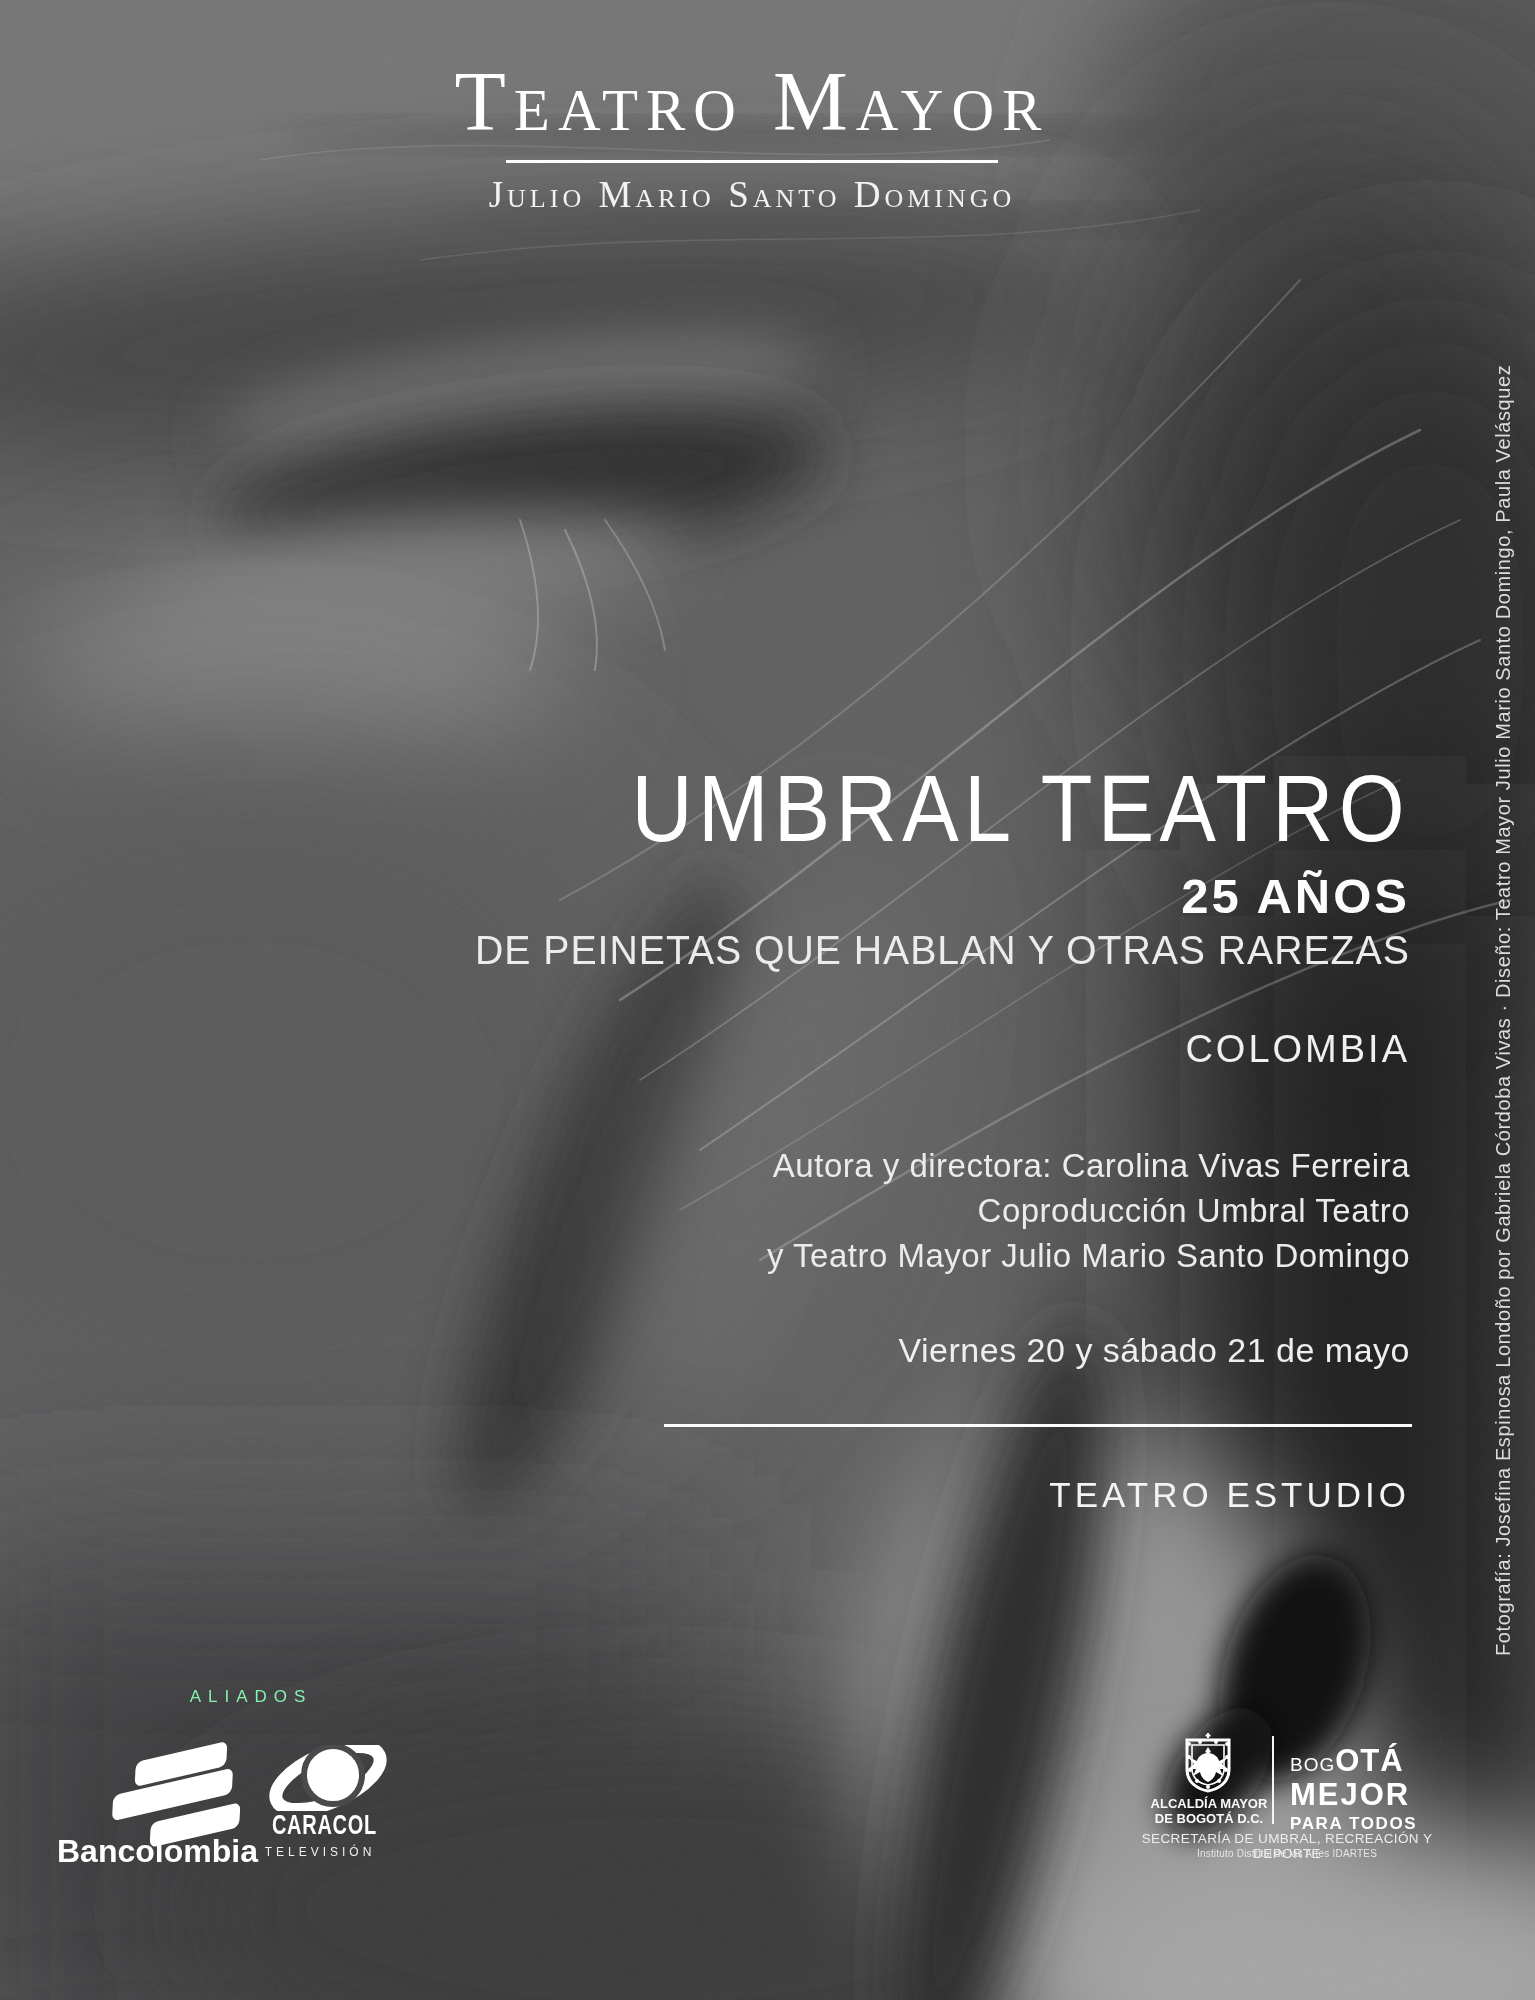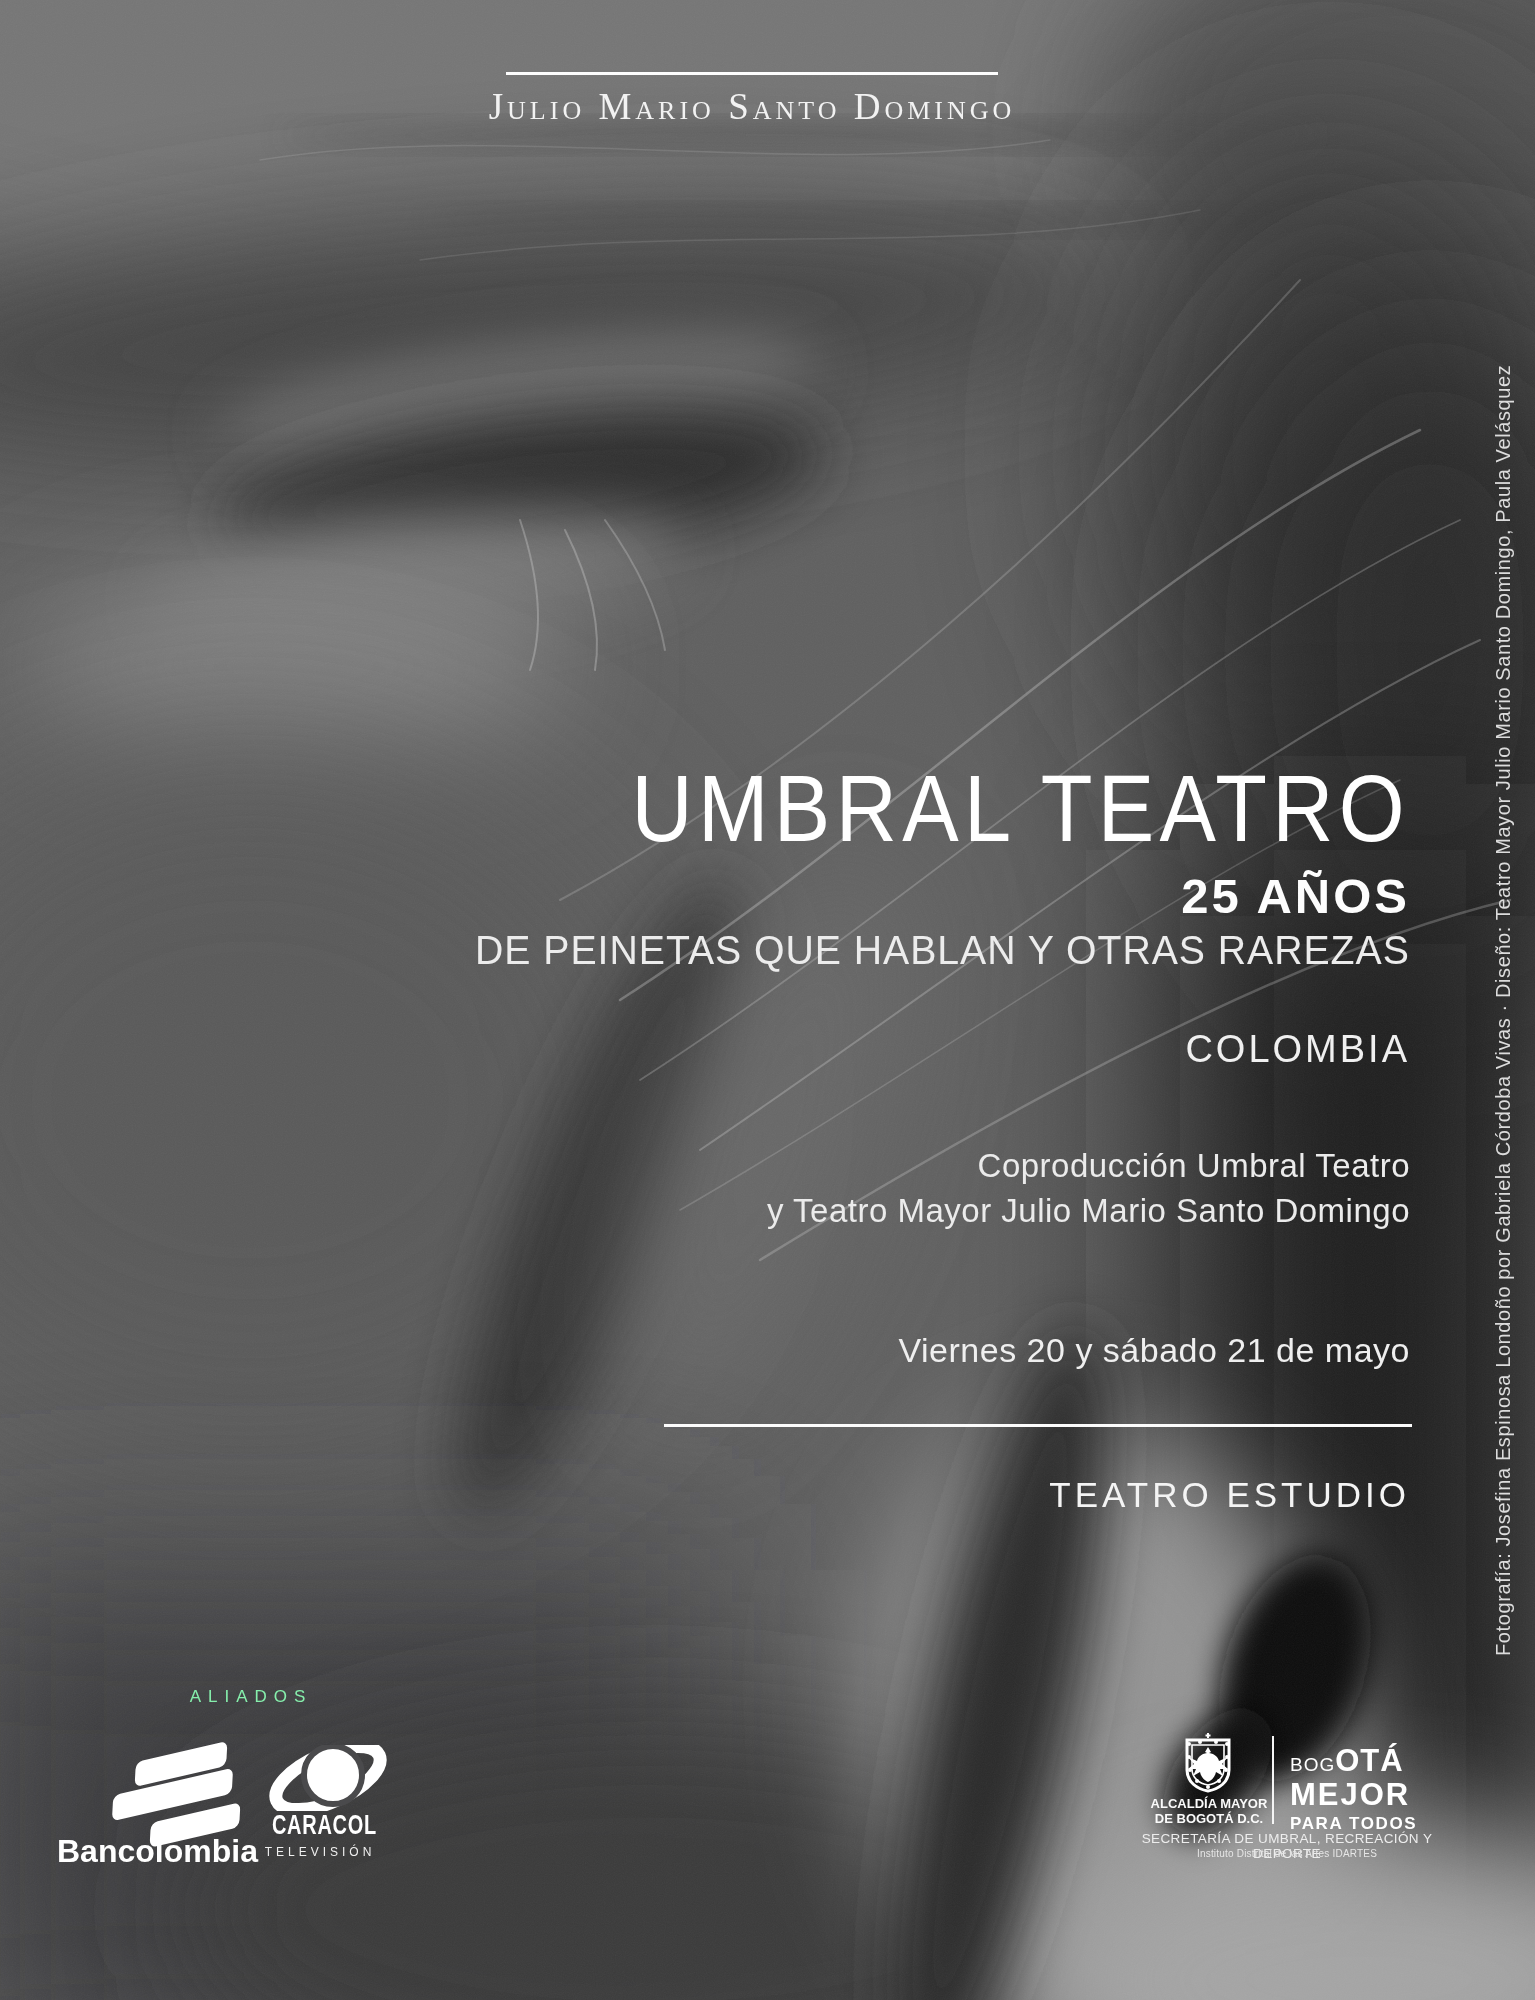--- a/index.html
+++ b/index.html
@@ -128,30 +128,32 @@
       <path d="M260 160 C500 120 800 180 1050 140" stroke-width="1.5" opacity=".15"></path>
       <path d="M420 260 C700 220 950 260 1200 210" stroke-width="1.5" opacity=".13"></path>
       <path d="M520 520 q30 90 10 150" stroke-width="2" opacity=".3"></path>
       <path d="M565 530 q40 80 30 140" stroke-width="2" opacity=".3"></path>
       <path d="M605 520 q50 70 60 130" stroke-width="2" opacity=".28"></path>
     </g>
     <rect width="1535" height="2000" filter="url(#grain)" opacity="0.06"></rect>
   </svg>
 
   <div class="abs brand-wrap">
+    <div class="brand">Teatro Mayor</div>
     <div class="brand-rule"></div>
     <div class="brand-sub">Julio Mario Santo Domingo</div>
   </div>
 
   <div class="abs rblock show-company">UMBRAL TEATRO</div>
   <div class="abs rblock show-anniv">25 AÑOS</div>
   <div class="abs rblock show-title">DE PEINETAS QUE HABLAN Y OTRAS RAREZAS</div>
   <div class="abs rblock show-country">COLOMBIA</div>
 
   <div class="abs rblock credits">
+    <div>Autora y directora: Carolina Vivas Ferreira</div>
     <div>Coproducción Umbral Teatro</div>
     <div>y Teatro Mayor Julio Mario Santo Domingo</div>
   </div>
 
   <div class="abs rblock dates">
     <div>Viernes 20 y sábado 21 de mayo</div>
   </div>
 
   <div class="abs rule"></div>
   <div class="abs rblock venue">TEATRO ESTUDIO</div>

